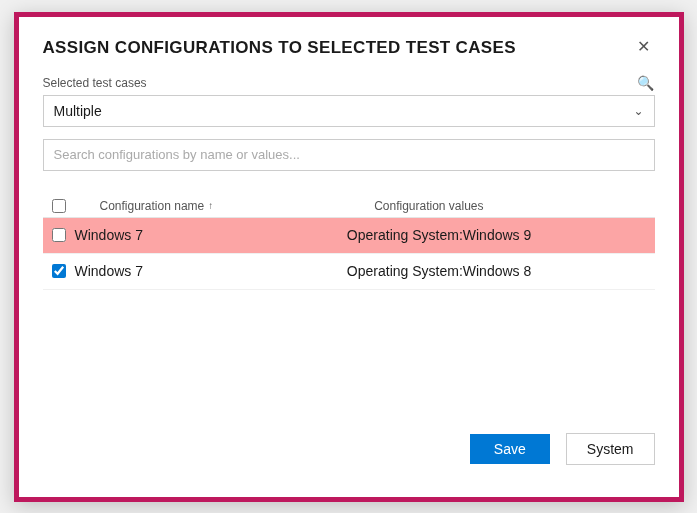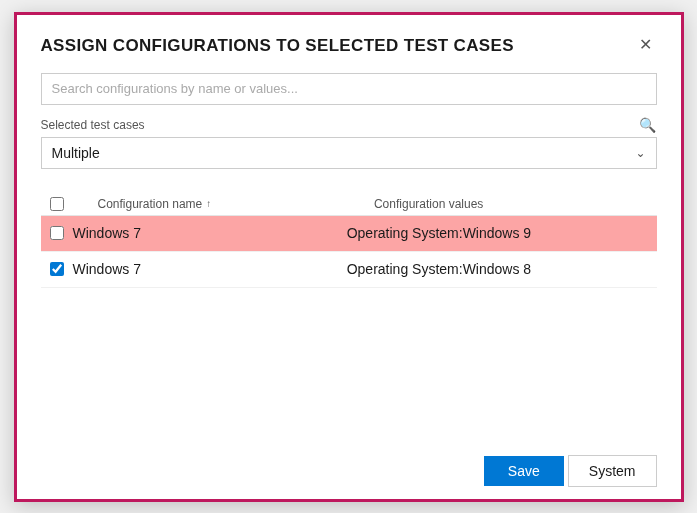--- a/index.html
+++ b/index.html
@@ -9,21 +9,21 @@
       background: #f0f0f0;
       display: flex;
       align-items: center;
       justify-content: center;
       height: 100vh;
     }
     .dialog {
       background: #fff;
       width: 670px;
       min-height: 490px;
-      border: 3px solid #be185d;
+      border: 5px solid #be185d;
       box-shadow: 0 4px 20px rgba(0,0,0,0.2);
       display: flex;
       flex-direction: column;
       position: relative;
     }
     .dialog-header {
       display: flex;
       align-items: flex-start;
       justify-content: space-between;
       padding: 20px 24px 16px 24px;
@@ -153,22 +153,22 @@
     .checkbox-input {
       width: 14px;
       height: 14px;
       cursor: pointer;
       accent-color: #0078d4;
     }
     .dialog-footer {
       display: flex;
       justify-content: flex-end;
       align-items: center;
-      padding: 12px 24px 12px 24px;
-      gap: 4px;
+      padding: 12px 24px 32px 24px;
+      gap: 16px;
       margin-top: auto;
     }
     .btn-save {
       background: #0078d4;
       color: #fff;
       border: none;
       padding: 7px 24px;
       font-size: 14px;
       cursor: pointer;
       min-width: 80px;
@@ -191,32 +191,32 @@
 <body>
 
 <div class="dialog">
   <div class="dialog-header">
     <div class="dialog-title">ASSIGN CONFIGURATIONS TO SELECTED TEST CASES</div>
     <button class="close-btn">✕</button>
   </div>
 
   <div class="dialog-body">
     <div class="field-section">
-      <input type="text" class="search-input" placeholder="Search configurations by name or values..." style="">
-    </div>
-
-    <div class="field-section">
       <div class="field-label">
         <span class="field-label-text">Selected test cases</span>
         <span class="search-icon-label">🔍</span>
       </div>
       <div class="dropdown-select">
         <span>Multiple</span>
         <span class="chevron-down">⌄</span>
       </div>
+    </div>
+
+    <div class="field-section">
+      <input type="text" class="search-input" placeholder="Search configurations by name or values..." style="">
     </div>
 
     <div class="table-section">
       <div class="table-header-row">
         <div class="col-check">
           <input type="checkbox" class="checkbox-input" style="">
         </div>
         <div class="col-name">
           <span>Configuration name</span>
           <span class="sort-arrow">↑</span>

